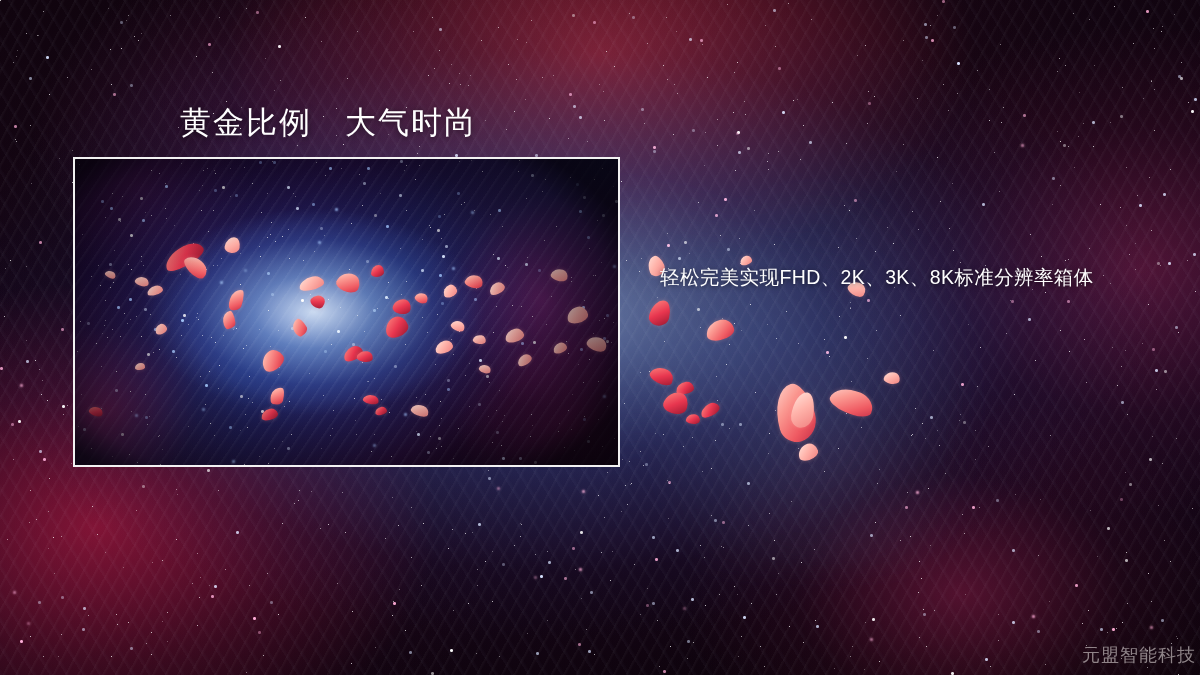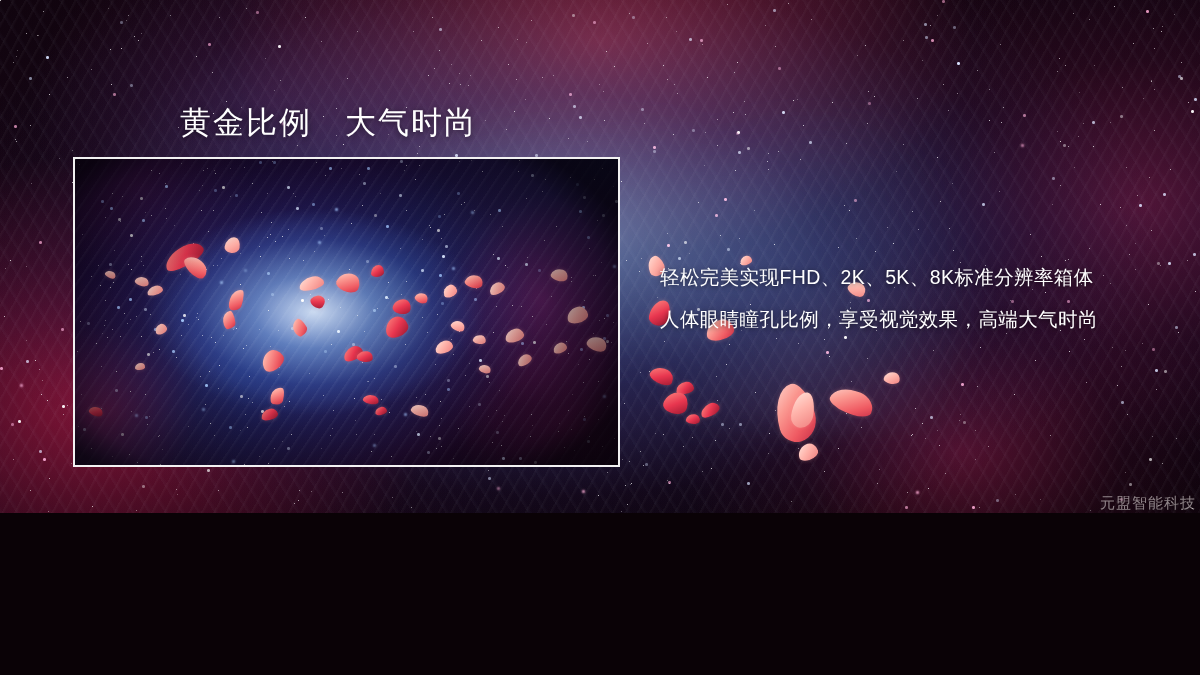--- a/index.html
+++ b/index.html
@@ -1,20 +1,20 @@
 <!DOCTYPE html>
 <html><head>
 <meta charset="utf-8">
 <style>
   * { margin:0; padding:0; box-sizing:border-box; }
   html,body { width:1200px; height:675px; overflow:hidden; background:#0a0206; }
 
   .slide {
     position:relative;
-    width:1200px; height:513px;
+    width:1200px; height:675px;
     overflow:hidden;
     font-family:"Liberation Sans","DejaVu Sans",sans-serif;
   }
 
   
   .bg-base {
     position:absolute; inset:0;
     background:
       radial-gradient(ellipse 780px 420px at 46% 46%, rgba(122,160,228,0.55) 0%, rgba(70,96,180,0.34) 34%, rgba(30,36,92,0.12) 62%, rgba(0,0,0,0) 78%),
       radial-gradient(ellipse 520px 300px at 50% 8%,  rgba(206,52,72,0.62) 0%, rgba(160,36,64,0.34) 42%, rgba(60,10,30,0.08) 72%, rgba(0,0,0,0) 88%),
@@ -95,22 +95,22 @@
     white-space:pre; font-weight:400;
     text-shadow:0 1px 6px rgba(0,0,0,0.55);
   }
   .body-block { position:absolute; left:660px; top:256px; }
   .body-line {
     font-size:19.5px; color:#ffffff; letter-spacing:0.4px;
     line-height:42px; white-space:pre;
     text-shadow:0 1px 5px rgba(0,0,0,0.6);
   }
   .watermark {
-    position:absolute; right:4px; bottom:0;
-    font-size:15px; letter-spacing:1px;
+    position:absolute; right:4px; bottom:8px;
+    font-size:18px; letter-spacing:1px;
     color:rgba(214,206,206,0.62);
     white-space:pre;
   }
 </style>
 </head>
 <body>
 
 <div class="slide">
 
   <div class="bg-base"></div>
@@ -185,19 +185,18 @@
       <div class="petal pale" style="left: 792px; top: 392px; width: 22px; height: 36px; transform: rotate(8deg);"></div>
       <div class="petal" style="left: 830px; top: 390px; width: 44px; height: 24px; transform: rotate(24deg);"></div>
       <div class="petal pale" style="left: 798px; top: 444px; width: 20px; height: 16px; transform: rotate(-18deg);"></div>
       <div class="petal pale" style="left: 884px; top: 372px; width: 16px; height: 12px; transform: rotate(12deg);"></div>
       <div class="petal pale" style="left: 740px; top: 256px; width: 12px; height: 9px; transform: rotate(-14deg);"></div>
     </div>
 
   <div class="title">黄金比例　大气时尚</div>
 
   <div class="body-block">
-    <div class="body-line">轻松完美实现FHD、2K、5K、8K标准分辨率箱体</div>
-    <div class="body-line">人体眼睛瞳孔比例，享受视觉效果，高端大气时尚</div>
+    <div class="body-line">轻松完美实现FHD、2K、3K、8K标准分辨率箱体</div>
   </div>
 
   <div class="watermark">元盟智能科技</div>
 
 </div>
 
 </body></html>

